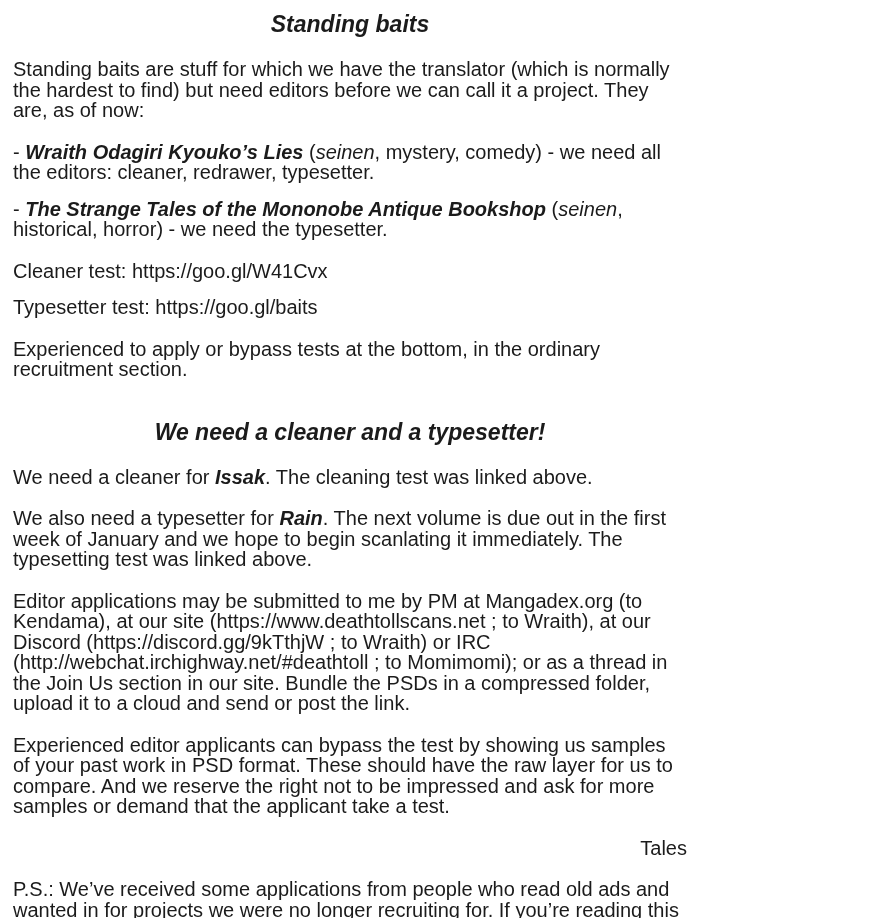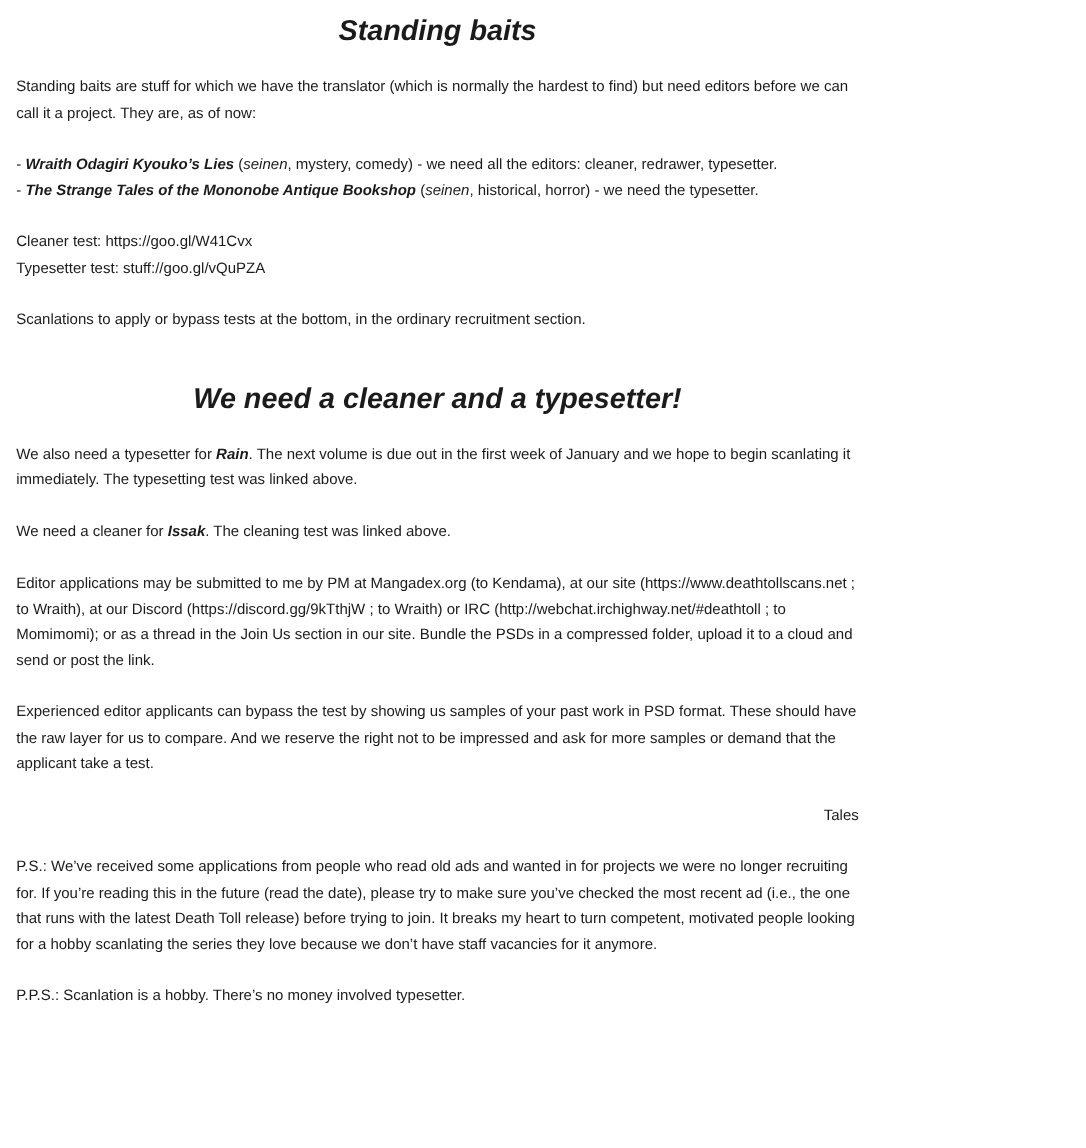--- a/index.html
+++ b/index.html
@@ -30,46 +30,46 @@
   }
   .doc h2 {
     font-size: 23px;
     line-height: 28px;
     font-weight: 700;
     font-style: italic;
     text-align: center;
     margin: 38px 0 0 0;
   }
   .doc p {
-    font-size: 12px;
+    font-size: 20px;
     line-height: 20.5px;
     margin: 21px 0 0 0;
     text-align: left;
   }
   .doc p.tight {
-    margin-top: 0;
+    margin-top: 16px;
   }
   .doc p.right {
     text-align: right;
   }
   .doc span.b { font-weight: 700; }
   .doc span.i { font-style: italic; }
 </style>
 </head>
 <body>
 
 <div class="doc">
     <h1><span>Standing baits</span></h1>
     <p><span>Standing baits are stuff for which we have the translator (which is normally the hardest to find) but need editors before we can call it a project. They are, as of now:</span></p>
     <p><span>- </span><span class="b i">Wraith Odagiri Kyouko’s Lies</span><span> (</span><span class="i">seinen</span><span>, mystery, comedy) - we need all the editors: cleaner, redrawer, typesetter.</span></p>
     <p class="tight"><span>- </span><span class="b i">The Strange Tales of the Mononobe Antique Bookshop</span><span> (</span><span class="i">seinen</span><span>, historical, horror) - we need the typesetter.</span></p>
     <p><span>Cleaner test: https://goo.gl/W41Cvx</span></p>
-    <p class="tight"><span>Typesetter test: stuff://goo.gl/vQuPZA</span></p>
-    <p><span>Scanlations to apply or bypass tests at the bottom, in the ordinary recruitment section.</span></p>
+    <p class="tight"><span>Typesetter test: https://goo.gl/baits</span></p>
+    <p><span>Experienced to apply or bypass tests at the bottom, in the ordinary recruitment section.</span></p>
     <h2><span>We need a cleaner and a typesetter!</span></h2>
+    <p><span>We need a cleaner for </span><span class="b i">Issak</span><span>. The cleaning test was linked above.</span></p>
     <p><span>We also need a typesetter for </span><span class="b i">Rain</span><span>. The next volume is due out in the first week of January and we hope to begin scanlating it immediately. The typesetting test was linked above.</span></p>
-    <p><span>We need a cleaner for </span><span class="b i">Issak</span><span>. The cleaning test was linked above.</span></p>
     <p><span>Editor applications may be submitted to me by PM at Mangadex.org (to Kendama), at our site (https://www.deathtollscans.net ; to Wraith), at our Discord (https://discord.gg/9kTthjW ; to Wraith) or IRC (http://webchat.irchighway.net/#deathtoll ; to Momimomi); or as a thread in the Join Us section in our site. Bundle the PSDs in a compressed folder, upload it to a cloud and send or post the link.</span></p>
     <p><span>Experienced editor applicants can bypass the test by showing us samples of your past work in PSD format. These should have the raw layer for us to compare. And we reserve the right not to be impressed and ask for more samples or demand that the applicant take a test.</span></p>
     <p class="right"><span>Tales</span></p>
     <p><span>P.S.: We’ve received some applications from people who read old ads and wanted in for projects we were no longer recruiting for. If you’re reading this in the future (read the date), please try to make sure you’ve checked the most recent ad (i.e., the one that runs with the latest Death Toll release) before trying to join. It breaks my heart to turn competent, motivated people looking for a hobby scanlating the series they love because we don’t have staff vacancies for it anymore.</span></p>
     <p><span>P.P.S.: Scanlation is a hobby. There’s no money involved typesetter.</span></p>
   </div>
 
 </body></html>

